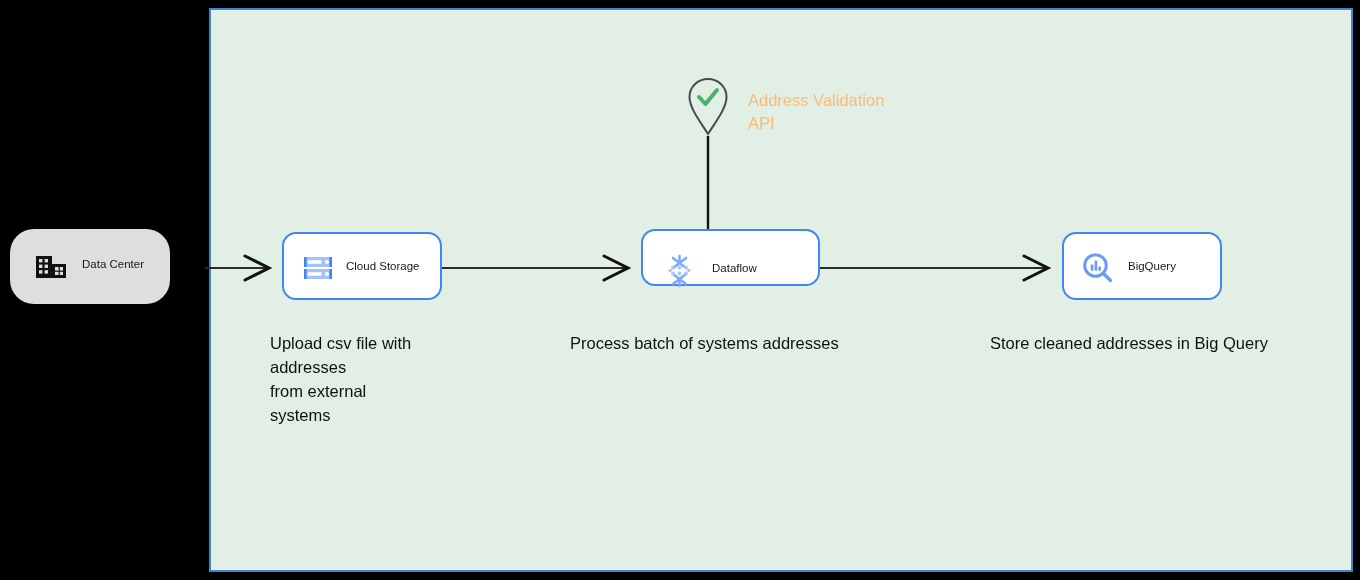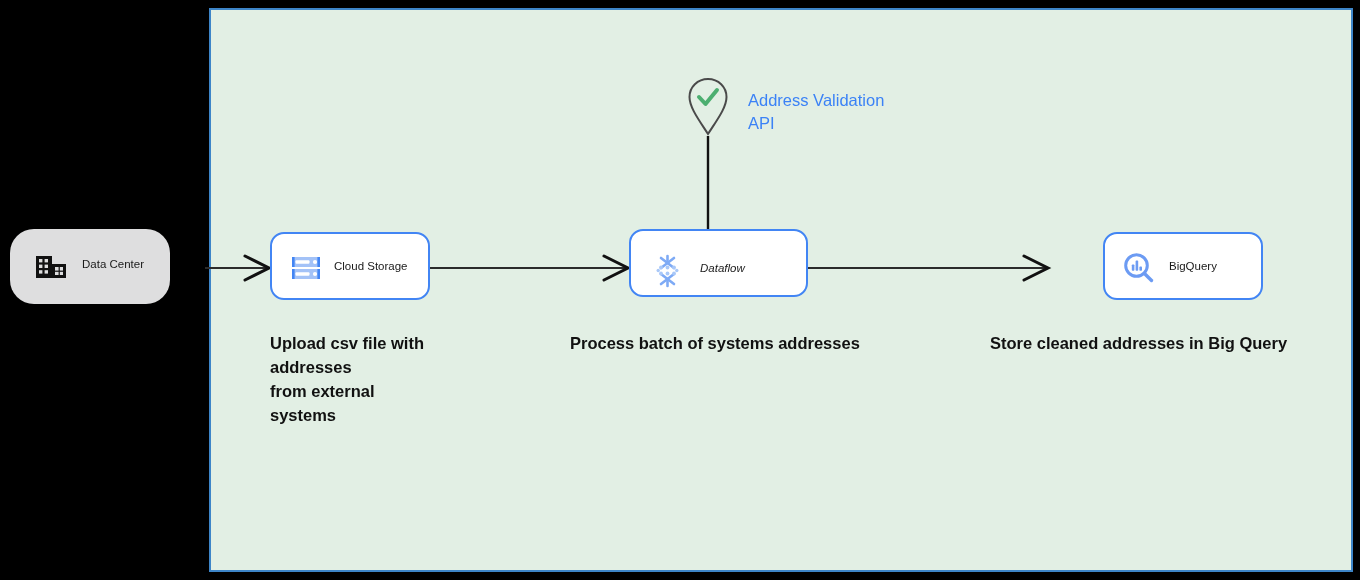--- a/index.html
+++ b/index.html
@@ -30,20 +30,21 @@
 
   
   .node {
     position: absolute;
     box-sizing: border-box;
     display: flex;
     align-items: center;
     background: #ffffff;
     border: 2px solid #4285f4;
     border-radius: 14px;
+    margin-left: 12px;
   }
   .node .node-icon {
     position: absolute;
     display: flex;
     align-items: center;
     justify-content: center;
   }
   .node .node-label {
     position: absolute;
     font-size: 11.5px;
@@ -77,54 +78,53 @@
     font-size: 11.5px;
     color: #1a1a1a;
     white-space: nowrap;
   }
 
   
   #node-cloud-storage { left: 270px; top: 232px; width: 160px; height: 68px; }
   #node-cloud-storage .node-icon  { left: 16px; top: 16px; width: 36px; height: 36px; }
   #node-cloud-storage .node-label { left: 62px; top: 26px; }
 
-  #node-dataflow { left: 629px; top: 229px; width: 179px; height: 68px; font-style: italic; }
+  #node-dataflow { left: 629px; top: 229px; width: 179px; height: 57px; }
   #node-dataflow .node-icon  { left: 21px; top: 21px; width: 38px; height: 38px; }
   #node-dataflow .node-label { left: 69px; top: 31px; }
 
-  #node-bigquery { left: 1103px; top: 232px; width: 160px; height: 68px; }
+  #node-bigquery { left: 1050px; top: 232px; width: 160px; height: 68px; }
   #node-bigquery .node-icon  { left: 16px; top: 16px; width: 36px; height: 36px; }
   #node-bigquery .node-label { left: 64px; top: 26px; }
 
   
   #node-address-api {
     position: absolute;
     left: 685px;
     top: 76px;
     width: 46px;
     height: 62px;
   }
   #label-address-api {
     position: absolute;
     left: 748px;
     top: 89px;
     font-size: 16.5px;
     line-height: 23px;
-    color: #3b82f6;
+    color: #fdba74;
     white-space: pre-line;
   }
 
   
   .caption {
     position: absolute;
     font-size: 16.5px;
     line-height: 24px;
     color: #111111;
     white-space: pre-line;
-    font-weight: bold;
   }
   #caption-storage  { left: 270px; top: 331px; width: 220px; }
   #caption-dataflow { left: 570px; top: 331px; width: 400px; }
   #caption-bigquery { left: 990px; top: 331px; width: 400px; }
 
   
   .connector { position: absolute; }
   #conn-dc-storage   { left: 205px;  top: 248px; width: 70px;  height: 40px; }
   #conn-storage-flow { left: 426px;  top: 248px; width: 208px; height: 40px; }
   #conn-flow-bq      { left: 804px;  top: 248px; width: 250px; height: 40px; }

